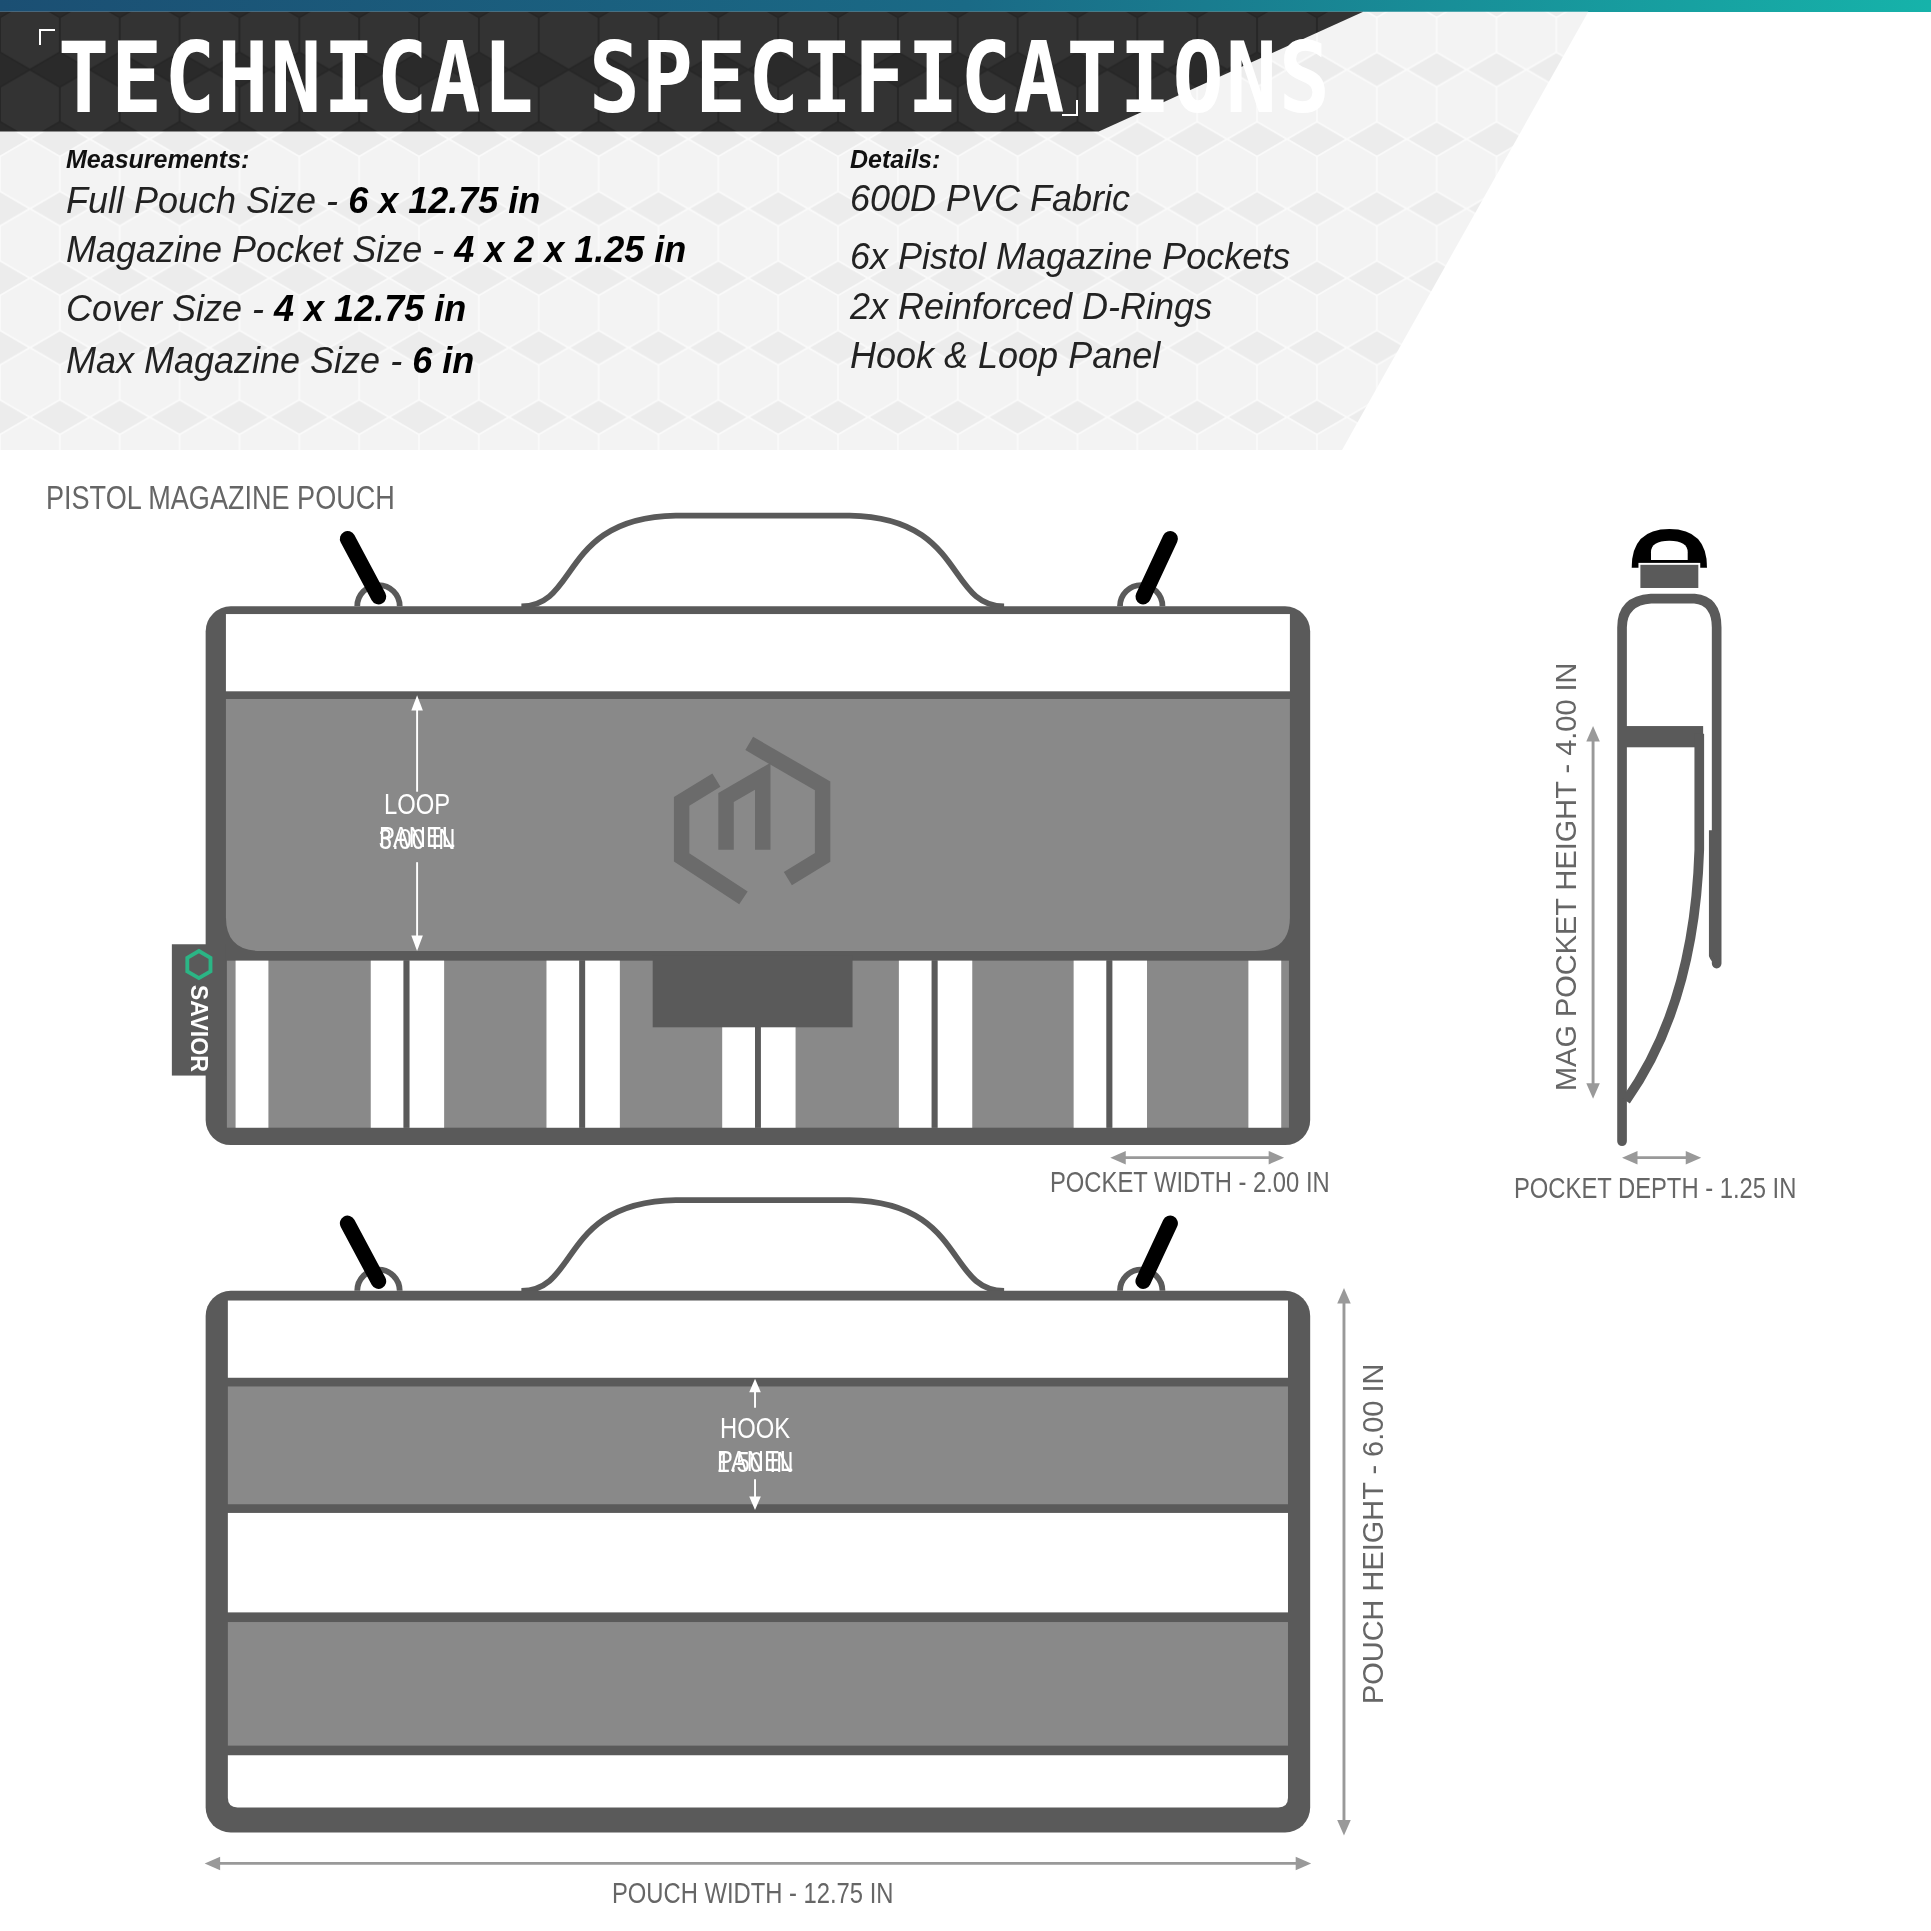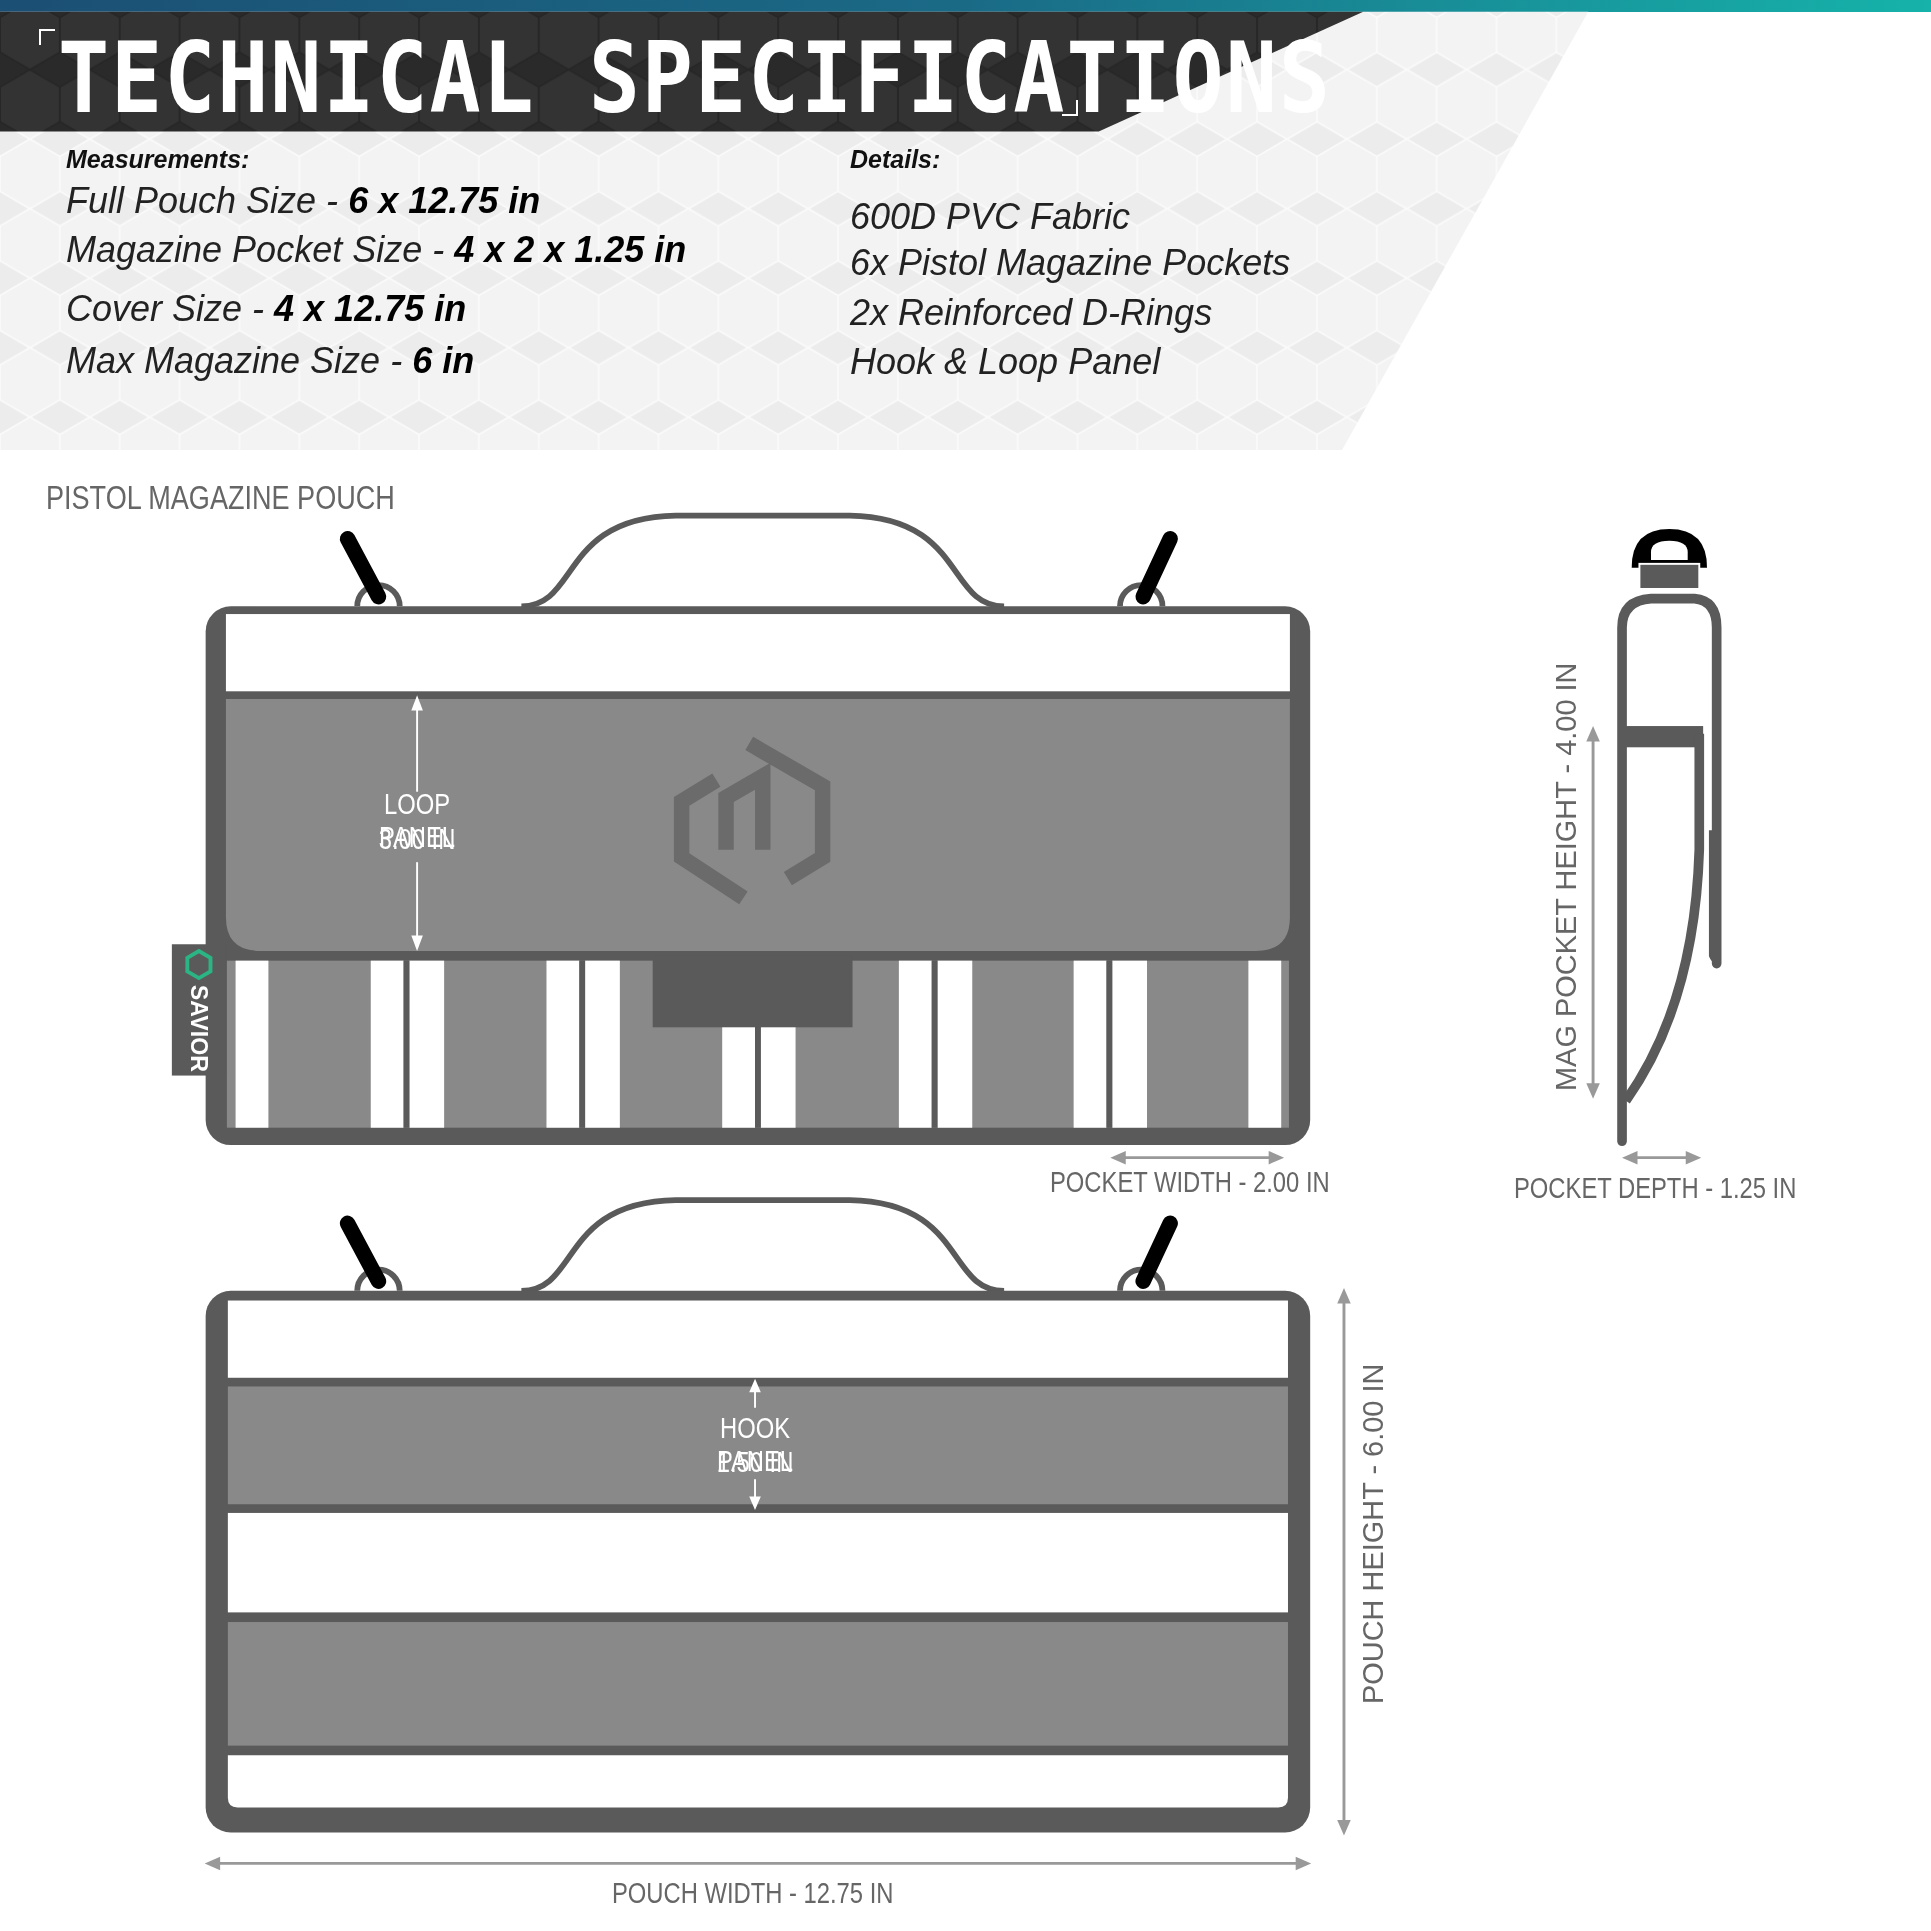--- a/index.html
+++ b/index.html
@@ -42,22 +42,22 @@
 <div class="abs" style="left:66px;top:145px;">
   <div class="spec-head">Measurements:</div>
   <div class="spec-line" style="margin-top:5.8px"><span>Full Pouch Size - </span><b>6 x 12.75 in</b></div>
   <div class="spec-line" style="margin-top:7px"><span>Magazine Pocket Size - </span><b>4 x 2 x 1.25 in</b></div>
   <div class="spec-line" style="margin-top:17px"><span>Cover Size - </span><b>4 x 12.75 in</b></div>
   <div class="spec-line" style="margin-top:10px"><span>Max Magazine Size - </span><b>6 in</b></div>
 </div>
 
 <div class="abs" style="left:850px;top:145px;">
   <div class="spec-head">Details:</div>
-  <div class="spec-line" style="margin-top:22px">600D PVC Fabric</div>
-  <div class="spec-line" style="margin-top:4px">6x Pistol Magazine Pockets</div>
+  <div class="spec-line" style="margin-top:4px">600D PVC Fabric</div>
+  <div class="spec-line" style="margin-top:16px">6x Pistol Magazine Pockets</div>
   <div class="spec-line" style="margin-top:7.7px">2x Reinforced D-Rings</div>
   <div class="spec-line" style="margin-top:7.7px">Hook &amp; Loop Panel</div>
 </div>
 
 <div class="abs lbl" style="left:46px;top:479px;font-size:33px;">PISTOL MAGAZINE POUCH</div>
 
 <svg class="abs" style="left:0;top:0" width="1931" height="1931" viewBox="0 0 2000 2000">
 
   <path d="M540 628 C600 628,580 536,700 534 L880 534 C1000 536,980 628,1040 628" fill="none" stroke="#5a5a5a" stroke-width="6"></path>
 

